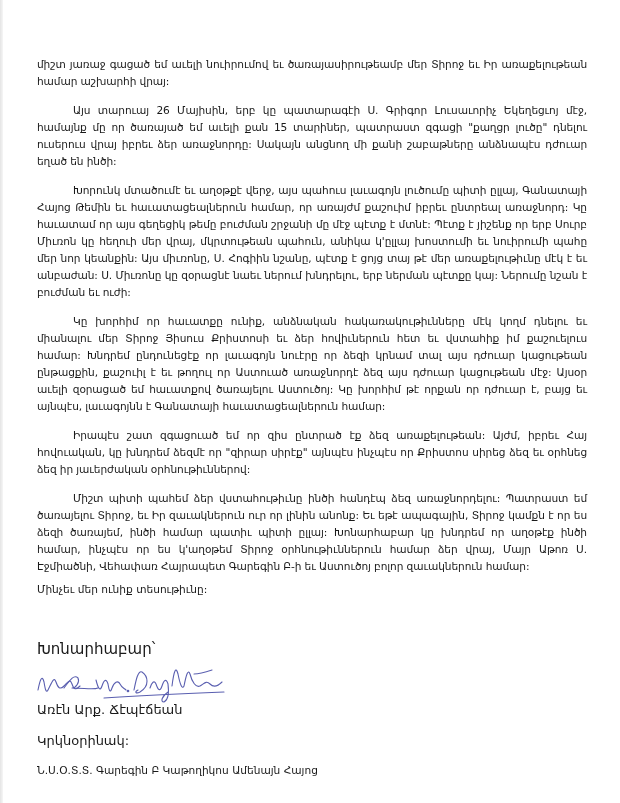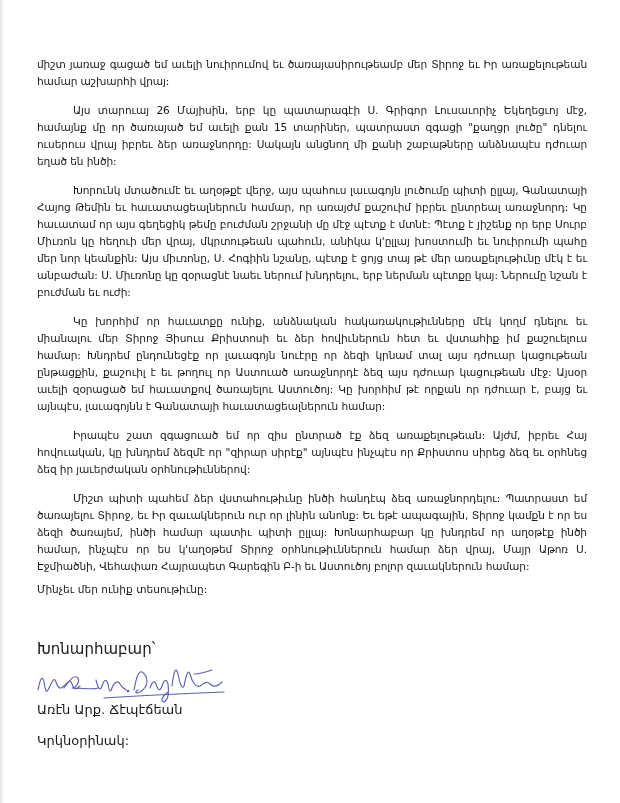--- a/index.html
+++ b/index.html
@@ -111,13 +111,14 @@
       <path d="M138 26 C140 10, 142 6, 144 14 C146 24, 148 30, 150 26 C152 16, 154 8, 156 14 C158 22, 162 28, 166 26 C170 24, 172 20, 176 24 C180 28, 184 26, 188 22"></path>
       <path d="M160 14 C166 14, 172 12, 178 10"></path>
       <path d="M70 38 C100 36, 140 34, 190 32"></path>
     </g>
   </svg>
 
   <div class="signer-name">Առէն Արք. Ճէպէճեան</div>
 
   <div class="cc-label">Կրկնօրինակ:</div>
 
+  <div class="cc-name">Ն.Ս.Օ.Տ.Տ. Գարեգին Բ Կաթողիկոս Ամենայն Հայոց</div>
 </div>
 
 </body></html>

